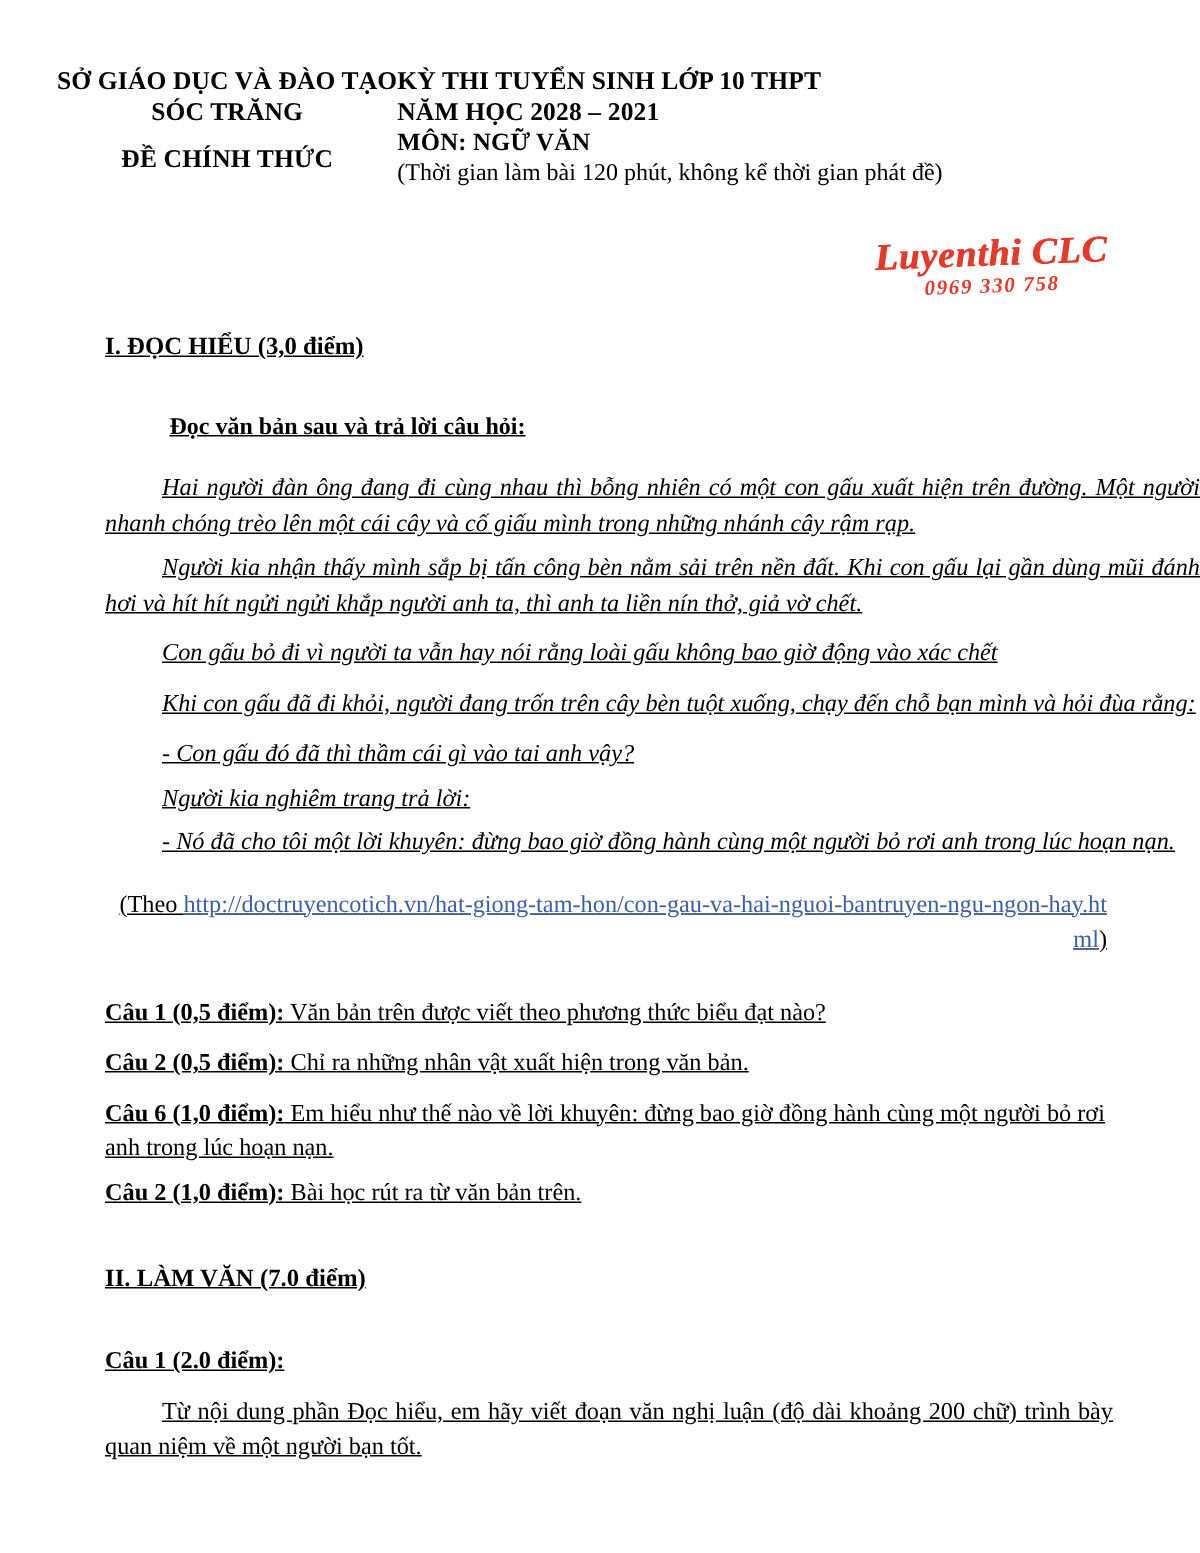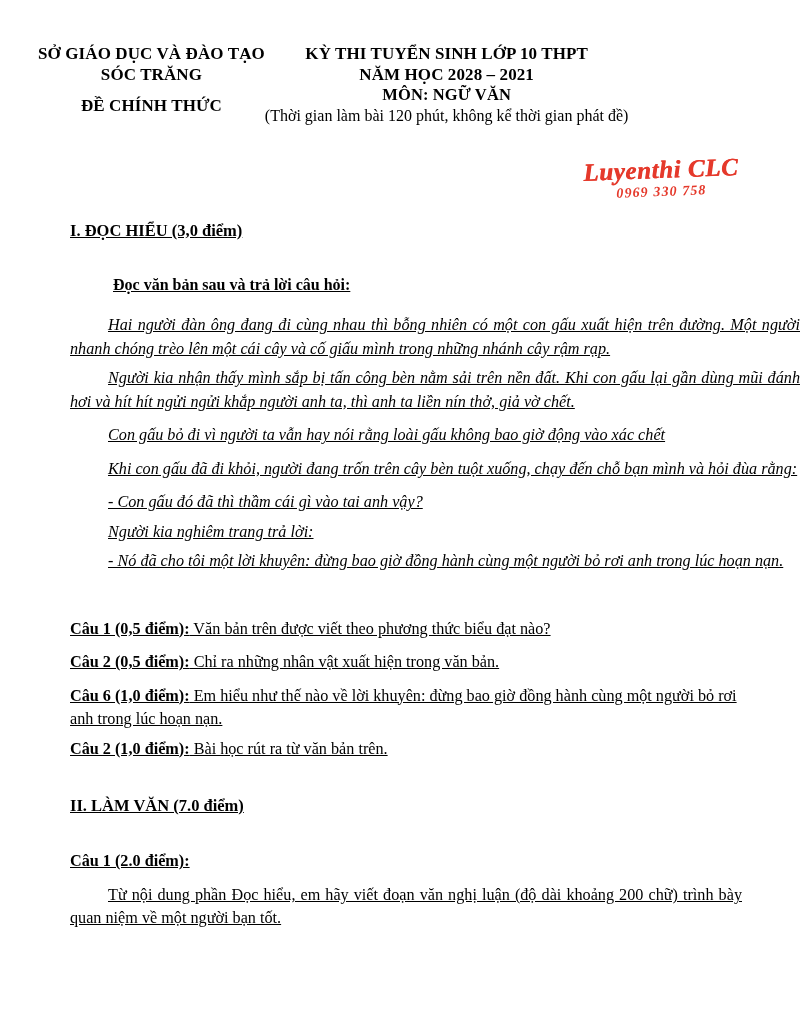--- a/index.html
+++ b/index.html
@@ -34,21 +34,21 @@
     padding-left: 38px;
     padding-right: 28px;
   }
   .hdr-left {
     width: 330px;
     text-align: center;
     line-height: 1.22;
   }
   .hdr-right {
     flex: 1;
-    text-align: center;
+    text-align: left;
     line-height: 1.22;
     font-family: Liberation Serif, serif;
   }
   .hdr-bold {
     font-weight: bold;
     font-size: 17px;
     letter-spacing: 0.1px;
     white-space: nowrap;
   }
   .hdr-bold.smaller { font-size: 16.5px; }
@@ -208,20 +208,21 @@
     <div class="passage">Khi con gấu đã đi khỏi, người đang trốn trên cây bèn tuột xuống, chạy đến chỗ bạn mình và hỏi đùa rằng:</div>
     <div class="sp-10"></div>
     <div class="passage">- Con gấu đó đã thì thầm cái gì vào tai anh vậy?</div>
     <div class="sp-6"></div>
     <div class="passage">Người kia nghiêm trang trả lời:</div>
     <div class="sp-6"></div>
     <div class="passage">- Nó đã cho tôi một lời khuyên: đừng bao giờ đồng hành cùng một người bỏ rơi anh trong lúc hoạn nạn.</div>
 
     <div class="sp-18"></div>
 
+    <div class="source"><span>(Theo </span><span class="url">http://doctruyencotich.vn/hat-giong-tam-hon/con-gau-va-hai-nguoi-bantruyen-ngu-ngon-hay.html</span><span>)</span></div>
 
     <div class="sp-26"></div>
 
     <div class="question"><b>Câu 1 (0,5 điểm):</b><span> Văn bản trên được viết theo phương thức biểu đạt nào?</span></div>
     <div class="sp-10"></div>
     <div class="question"><b>Câu 2 (0,5 điểm):</b><span> Chỉ ra những nhân vật xuất hiện trong văn bản.</span></div>
     <div class="sp-10"></div>
     <div class="question"><b>Câu 6 (1,0 điểm):</b><span> Em hiểu như thế nào về lời khuyên: đừng bao giờ đồng hành cùng một người bỏ rơi anh trong lúc hoạn nạn.</span></div>
     <div class="sp-6"></div>
     <div class="question"><b>Câu 2 (1,0 điểm):</b><span> Bài học rút ra từ văn bản trên.</span></div>

